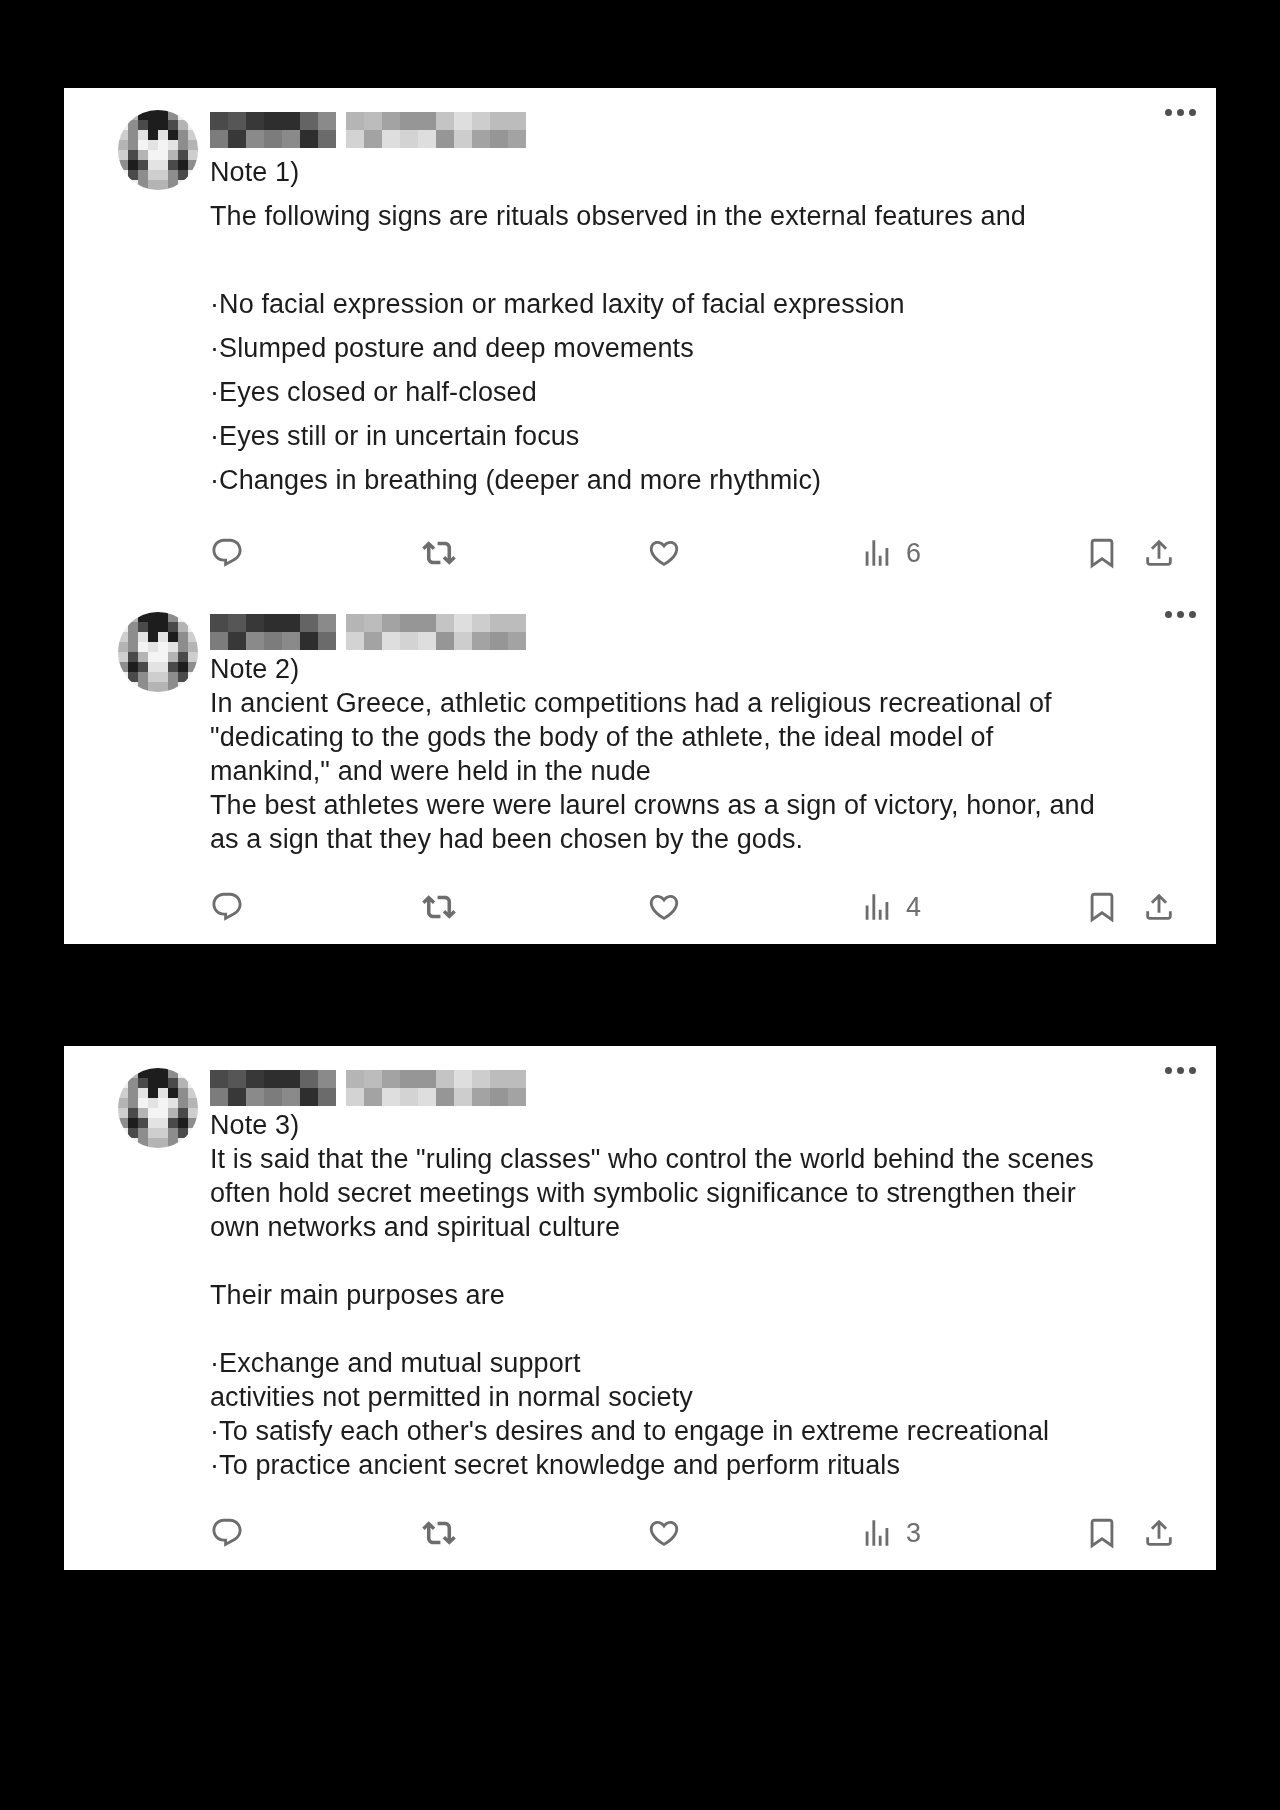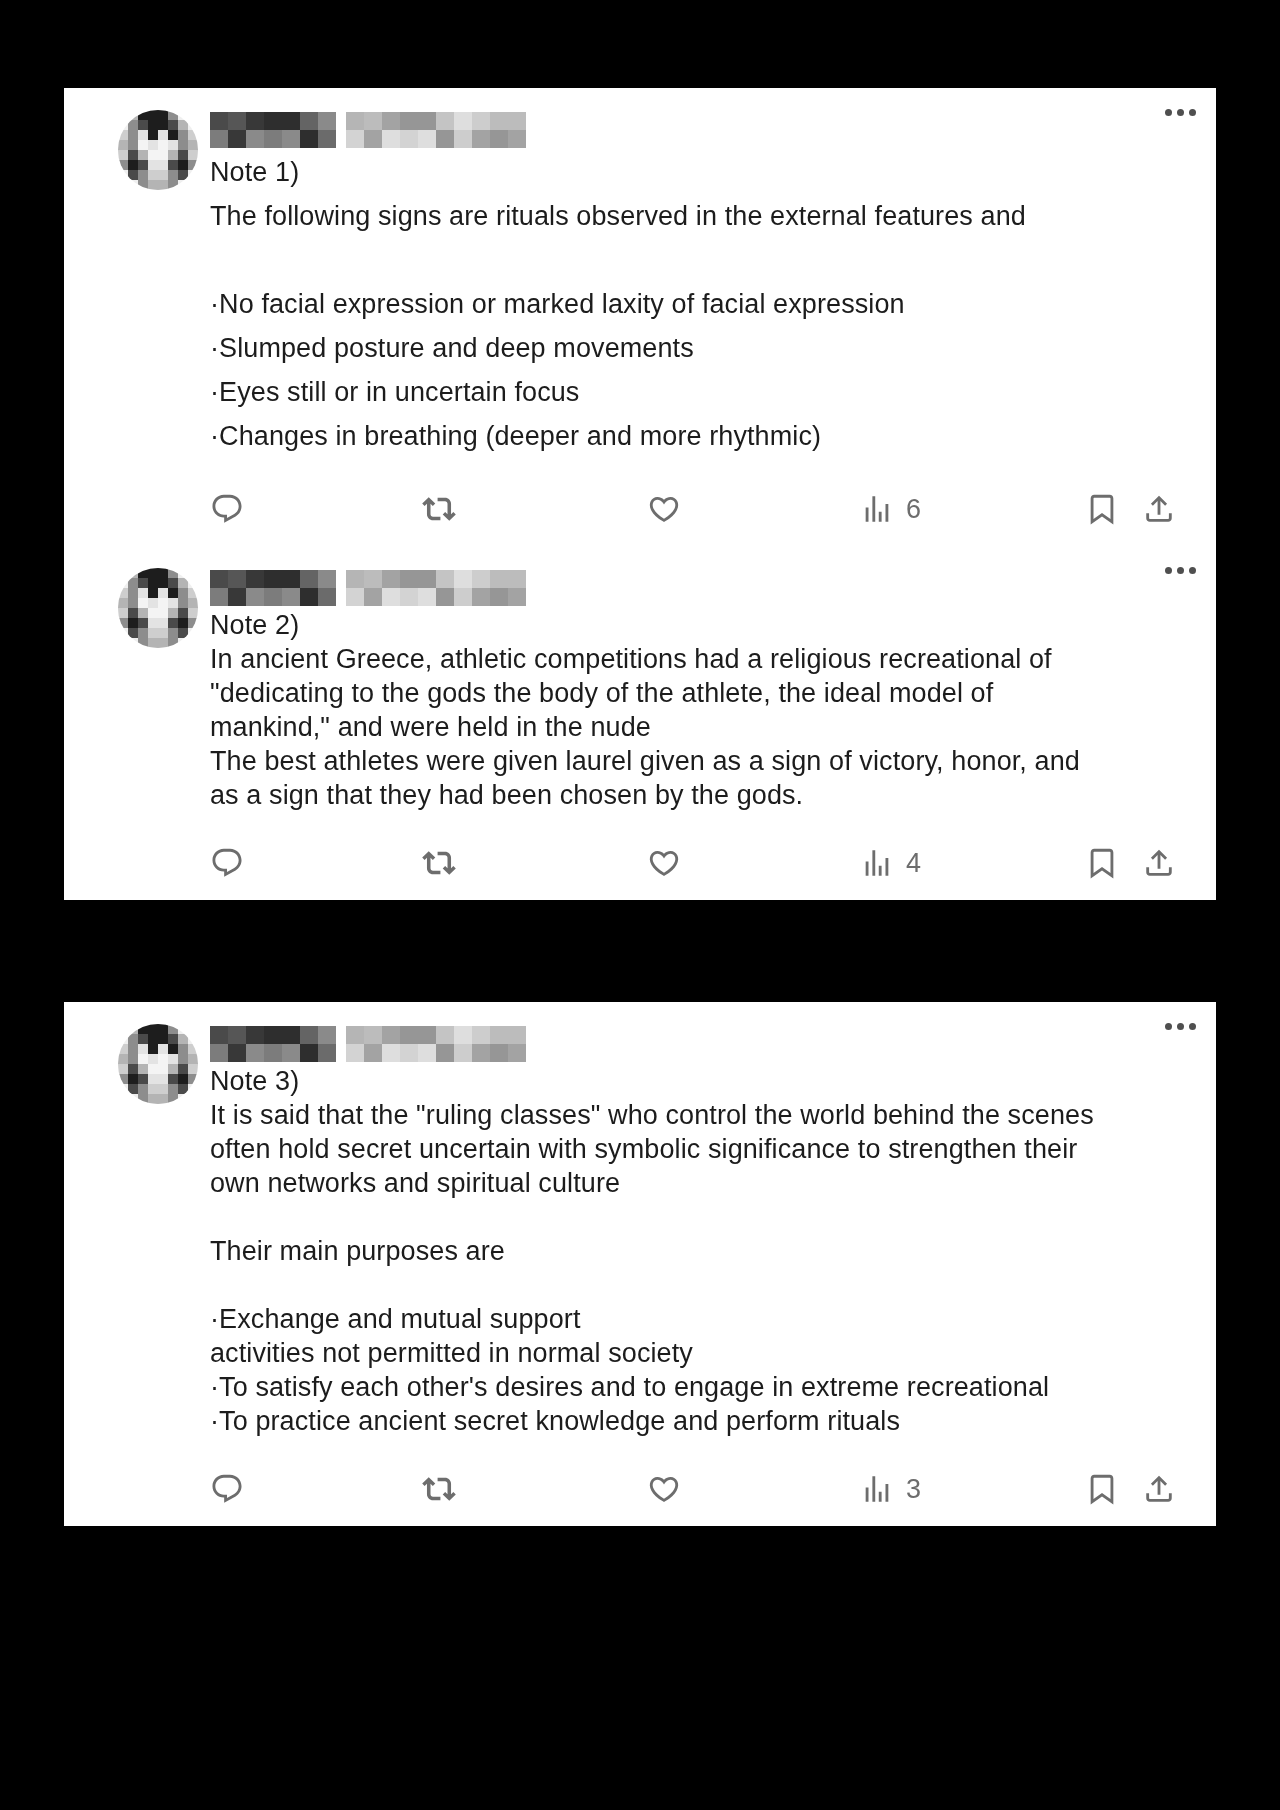--- a/index.html
+++ b/index.html
@@ -213,20 +213,21 @@
       <span class="dot"></span>
       <span class="dot"></span>
       <span class="dot"></span>
     </button>
     <div class="tweet-text lh-wide">
         <div class="line">Note 1)</div>
         <div class="line">The following signs are rituals observed in the external features and</div>
         <div class="line">&nbsp;</div>
         <div class="line">·No facial expression or marked laxity of facial expression</div>
         <div class="line">·Slumped posture and deep movements</div>
+        <div class="line">·Eyes closed or half-closed</div>
         <div class="line">·Eyes still or in uncertain focus</div>
         <div class="line">·Changes in breathing (deeper and more rhythmic)</div>
       </div>
     <div class="actions">
       <button class="act">
           <svg class="ic">
             <use href="#i-reply"></use>
           </svg>
         </button>
       <button class="act act-retweet">
@@ -386,21 +387,21 @@
     <button class="more-btn">
       <span class="dot"></span>
       <span class="dot"></span>
       <span class="dot"></span>
     </button>
     <div class="tweet-text lh-normal">
         <div class="line">Note 2)</div>
         <div class="line">In ancient Greece, athletic competitions had a religious recreational of</div>
         <div class="line">"dedicating to the gods the body of the athlete, the ideal model of</div>
         <div class="line">mankind," and were held in the nude</div>
-        <div class="line">The best athletes were given laurel given as a sign of victory, honor, and</div>
+        <div class="line">The best athletes were were laurel crowns as a sign of victory, honor, and</div>
         <div class="line">as a sign that they had been chosen by the gods.</div>
       </div>
     <div class="actions">
       <button class="act">
           <svg class="ic">
             <use href="#i-reply"></use>
           </svg>
         </button>
       <button class="act act-retweet">
           <svg class="ic">
@@ -557,21 +558,21 @@
         </div>
     </div>
     <button class="more-btn">
       <span class="dot"></span>
       <span class="dot"></span>
       <span class="dot"></span>
     </button>
     <div class="tweet-text lh-normal">
         <div class="line">Note 3)</div>
         <div class="line">It is said that the "ruling classes" who control the world behind the scenes</div>
-        <div class="line">often hold secret uncertain with symbolic significance to strengthen their</div>
+        <div class="line">often hold secret meetings with symbolic significance to strengthen their</div>
         <div class="line">own networks and spiritual culture</div>
         <div class="line">&nbsp;</div>
         <div class="line">Their main purposes are</div>
         <div class="line">&nbsp;</div>
         <div class="line">·Exchange and mutual support</div>
         <div class="line">activities not permitted in normal society</div>
         <div class="line">·To satisfy each other's desires and to engage in extreme recreational</div>
         <div class="line">·To practice ancient secret knowledge and perform rituals</div>
       </div>
     <div class="actions">

